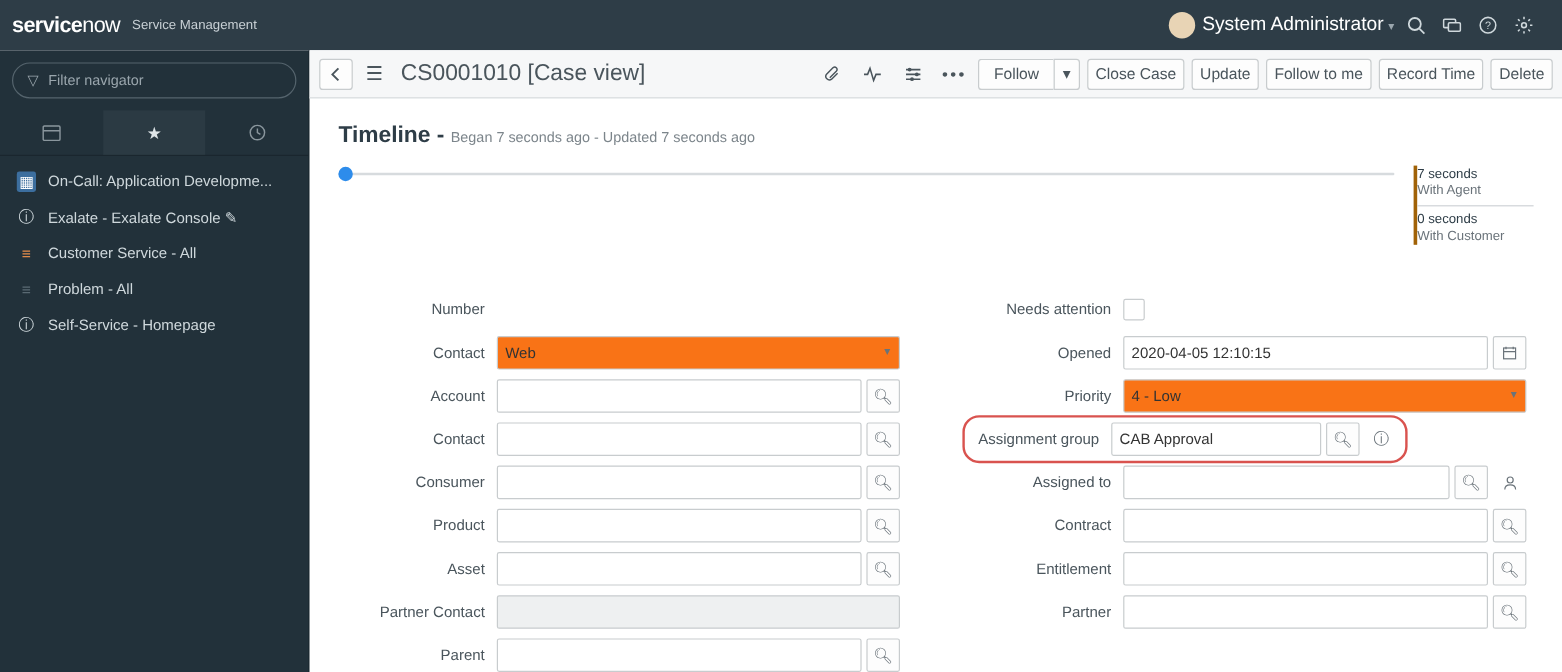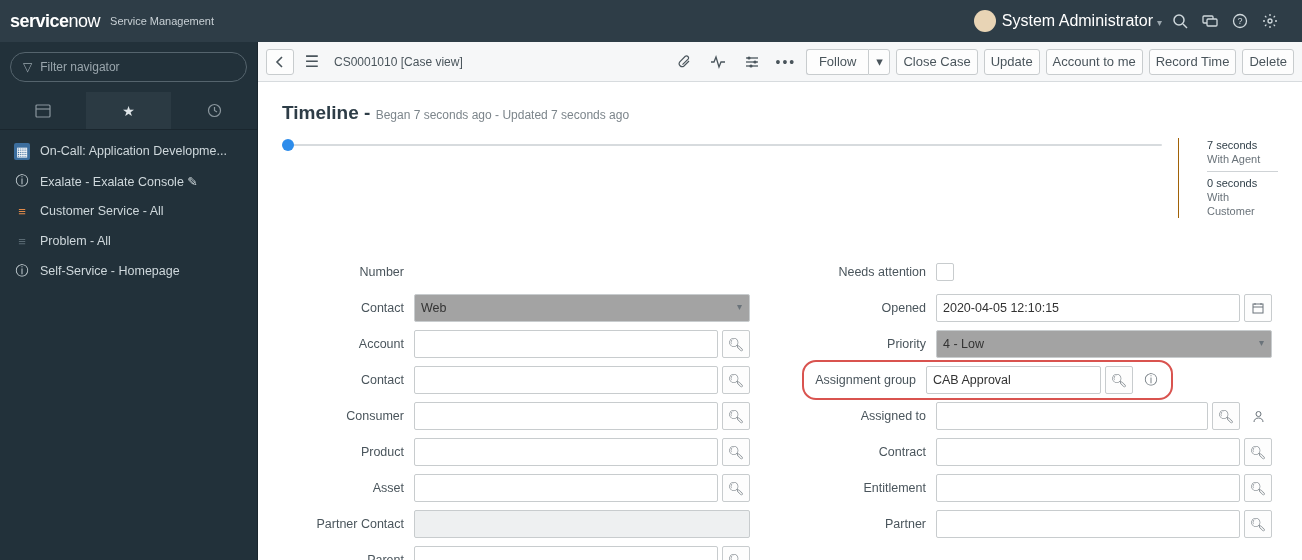--- a/index.html
+++ b/index.html
@@ -20,46 +20,46 @@
   .nav-tab { flex:1; display:flex; align-items:center; justify-content:center; color:#8a969d; font-size:14px;}
   .nav-tab.active { background:#2b3a43; color:#dfe5e8; }
   .nav-items { padding:6px 0; }
   .nav-item { display:flex; align-items:center; height:30px; padding:0 14px; font-size:12.5px; color:#cfd8dc; cursor:pointer; gap:10px; white-space:nowrap; overflow:hidden; text-overflow:ellipsis;}
   .nav-item .ni-icon { width:16px; text-align:center; font-size:13px;}
   .ni-blue { background:#3c6e9e; color:#fff; border-radius:2px; font-size:9px; padding:1px 2px;}
   .main { flex:1; background:#fff; position:relative; }
   .toolbar { height:40px; border-bottom:1px solid #d7dbde; display:flex; align-items:center; padding:0 8px; gap:4px; background:#f6f7f8;}
   .tb-btn { height:26px; border:1px solid #c8ccce; background:#fdfdfd; border-radius:3px; display:flex; align-items:center; padding:0 6px; font-size:13px; color:#4a555c; cursor:pointer;}
   .tb-icon { width:28px; justify-content:center; padding:0;}
-  .crumb { font-size:12px; color:#4a555c; margin-left:4px; flex:1;}
+  .crumb { font-size:19px; color:#4a555c; margin-left:4px; flex:1;}
   .tb-group { display:flex; gap:6px; align-items:center;}
   .tb-follow { display:flex;}
   .tb-follow .tb-btn:first-child{border-top-right-radius:0;border-bottom-right-radius:0;border-right:none; padding:0 12px;}
   .tb-follow .tb-btn:last-child{border-top-left-radius:0;border-bottom-left-radius:0; width:22px; padding:0; justify-content:center;}
   .content { padding:20px 24px 10px 24px; position:relative; }
   .timeline-head { font-size:19px; color:#2e3d47; font-weight:bold;}
   .timeline-sub { font-size:12px; color:#7c858b; font-weight:normal;}
   .timeline-row { margin-top:14px; display:flex; align-items:flex-start; gap:16px;}
   .timeline-track { position:relative; flex:1; height:20px; padding-top:6px;}
   .timeline-line { height:2px; background:#d7dbde; border-radius:1px;}
   .timeline-dot { width:12px; height:12px; background:#2d8ceb; border-radius:50%; position:absolute; left:0; top:1px;}
-  .timeline-stats{ border-left:1px solid #a16207; padding-left:28px; font-size:11px; color:#6a737a; line-height:1.3; width:100px;}
+  .timeline-stats{ border-left:3px solid #a16207; padding-left:0; font-size:11px; color:#6a737a; line-height:1.3; width:100px;}
   .form { display:flex; gap:60px; margin-top:40px; padding:0 6px;}
   .col { flex:1; }
   .row { display:flex; align-items:center; margin-bottom:8px; min-height:28px;}
   .lbl { width:126px; text-align:right; font-size:12.5px; color:#4a555c; padding-right:10px;}
   .fld { flex:1; display:flex; align-items:center; gap:4px;}
   .inp { flex:1; height:28px; border:1px solid #c8ccce; border-radius:2px; padding:0 6px; font-size:12.5px; color:#333; background:#fff;}
   .inp[disabled]{ background:#eef0f1;}
   .ibtn { width:28px; height:28px; border:1px solid #c8ccce; border-radius:2px; background:#fdfdfd; display:flex; align-items:center; justify-content:center; font-size:13px; color:#6a737a; cursor:pointer;}
   .chk { width:18px; height:18px; border:1px solid #c8ccce; border-radius:2px;}
   .callout { border:2px solid #d9534f; border-radius:14px; padding:4px 6px; margin:-6px -8px; display:flex; align-items:center;}
   .callout .lbl{ padding-right:10px;}
   .caret-down::after{content:"▾"; font-size:10px; margin-left:4px; color:#9aa6ad;}
-  .sel { appearance:none; background:#a3a3a3;}
+  .sel { appearance:none; background:#f97316;}
   .sel-wrap{position:relative; flex:1; display:flex;}
   .sel-wrap::after{content:"▾"; position:absolute; right:8px; top:7px; font-size:10px; color:#6a737a; pointer-events:none;}
   svg{display:block;}
 </style>
 </head>
 <body>
 
 <div class="header">
   <span class="logo">
     <span>service</span><span class="now">now</span>
@@ -181,21 +181,21 @@
             </div>
           <div class="tb-btn">▾</div>
         </div>
         <div class="tb-btn">
             <span>Close Case</span>
           </div>
         <div class="tb-btn">
             <span>Update</span>
           </div>
         <div class="tb-btn">
-            <span>Account to me</span>
+            <span>Follow to me</span>
           </div>
         <div class="tb-btn">
             <span>Record Time</span>
           </div>
         <div class="tb-btn">
             <span>Delete</span>
           </div>
       </div>
     </div>
 

